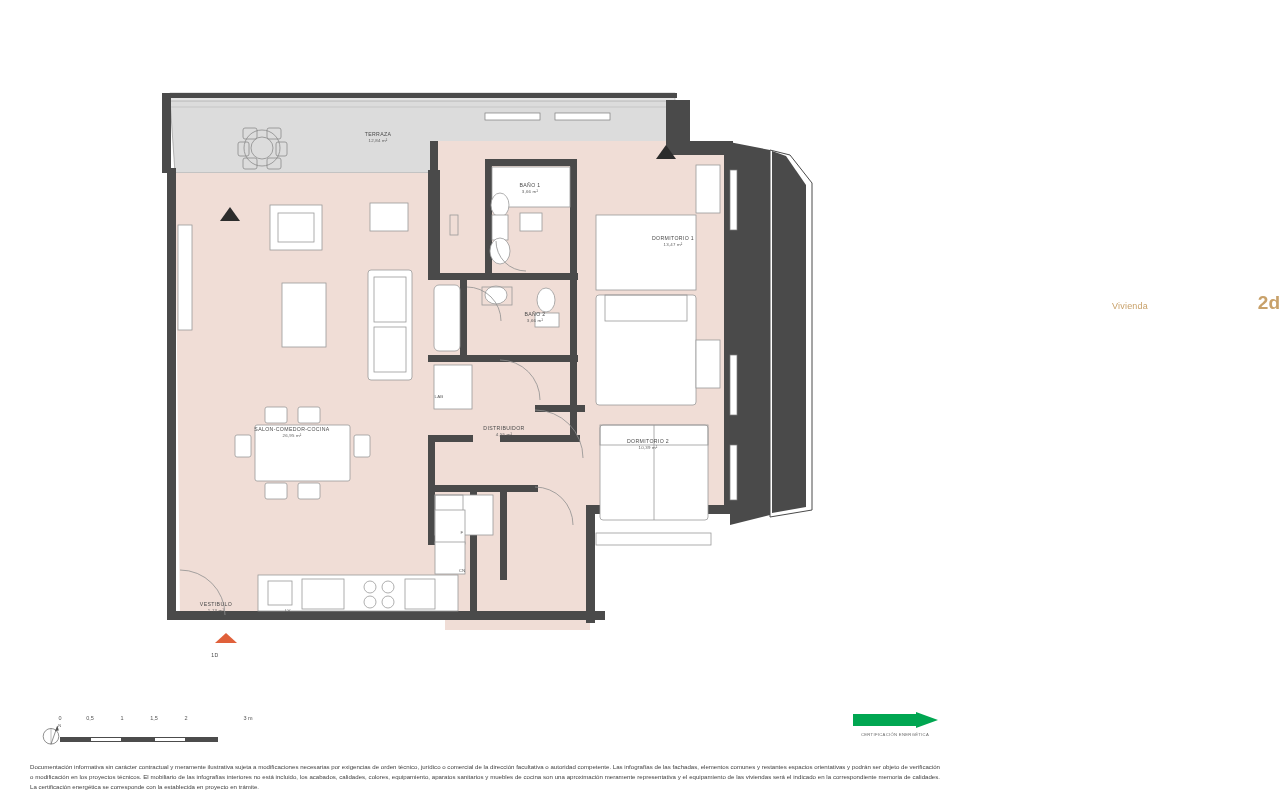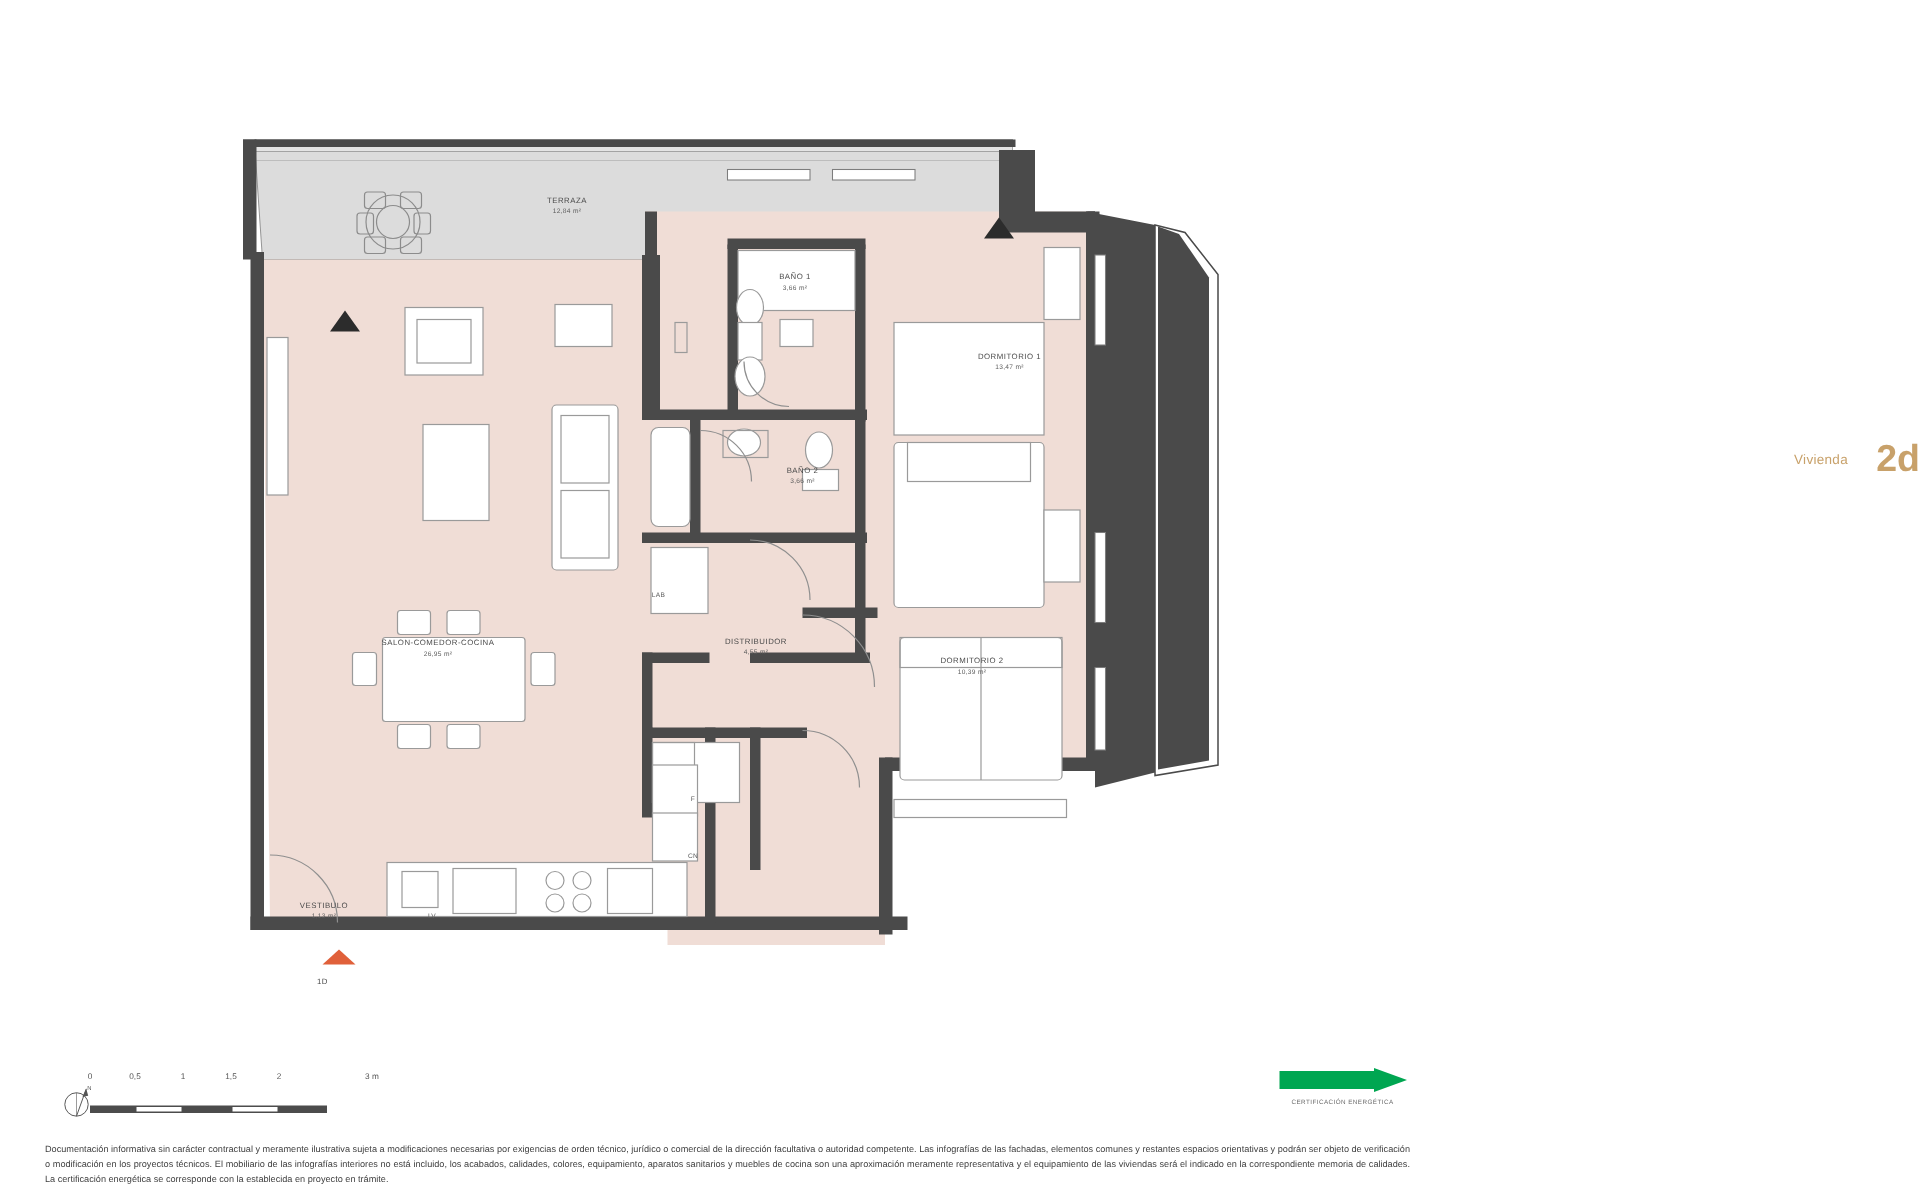--- a/index.html
+++ b/index.html
@@ -44,24 +44,24 @@
   .cert .cap { font-size:4.2px; letter-spacing:.3px; color:#6a6a6a; margin-top:4px; }
 
   
   .disclaimer {
     position:absolute; left:30px; top:762px; width:910px;
     font-size:6.1px; line-height:1.62; color:#3f3f3f; text-align:justify;
   }
 
   
   .panel { position:absolute; left:960px; top:0; width:320px; height:800px; background:#fff; }
-  .viv-word { position:absolute; right:48px; top:301px; width:120px; text-align:right;
+  .viv-word { position:absolute; right:48px; top:301px; width:120px; 
     font-size:9px; color:#c8a16a; letter-spacing:.2px; }
   .viv-code { position:absolute; right:0px; top:292px; width:48px; text-align:right;
-    font-size:25px; font-weight:bold; color:#c8a16a; }
+    font-size:19px; font-weight:bold; color:#c8a16a; }
 </style>
 </head>
 <body>
 
 <div class="page">
 
   <div class="plan-area">
 
     <svg class="plan-svg" width="860" height="640" viewBox="0 0 860 640">
       <defs>

